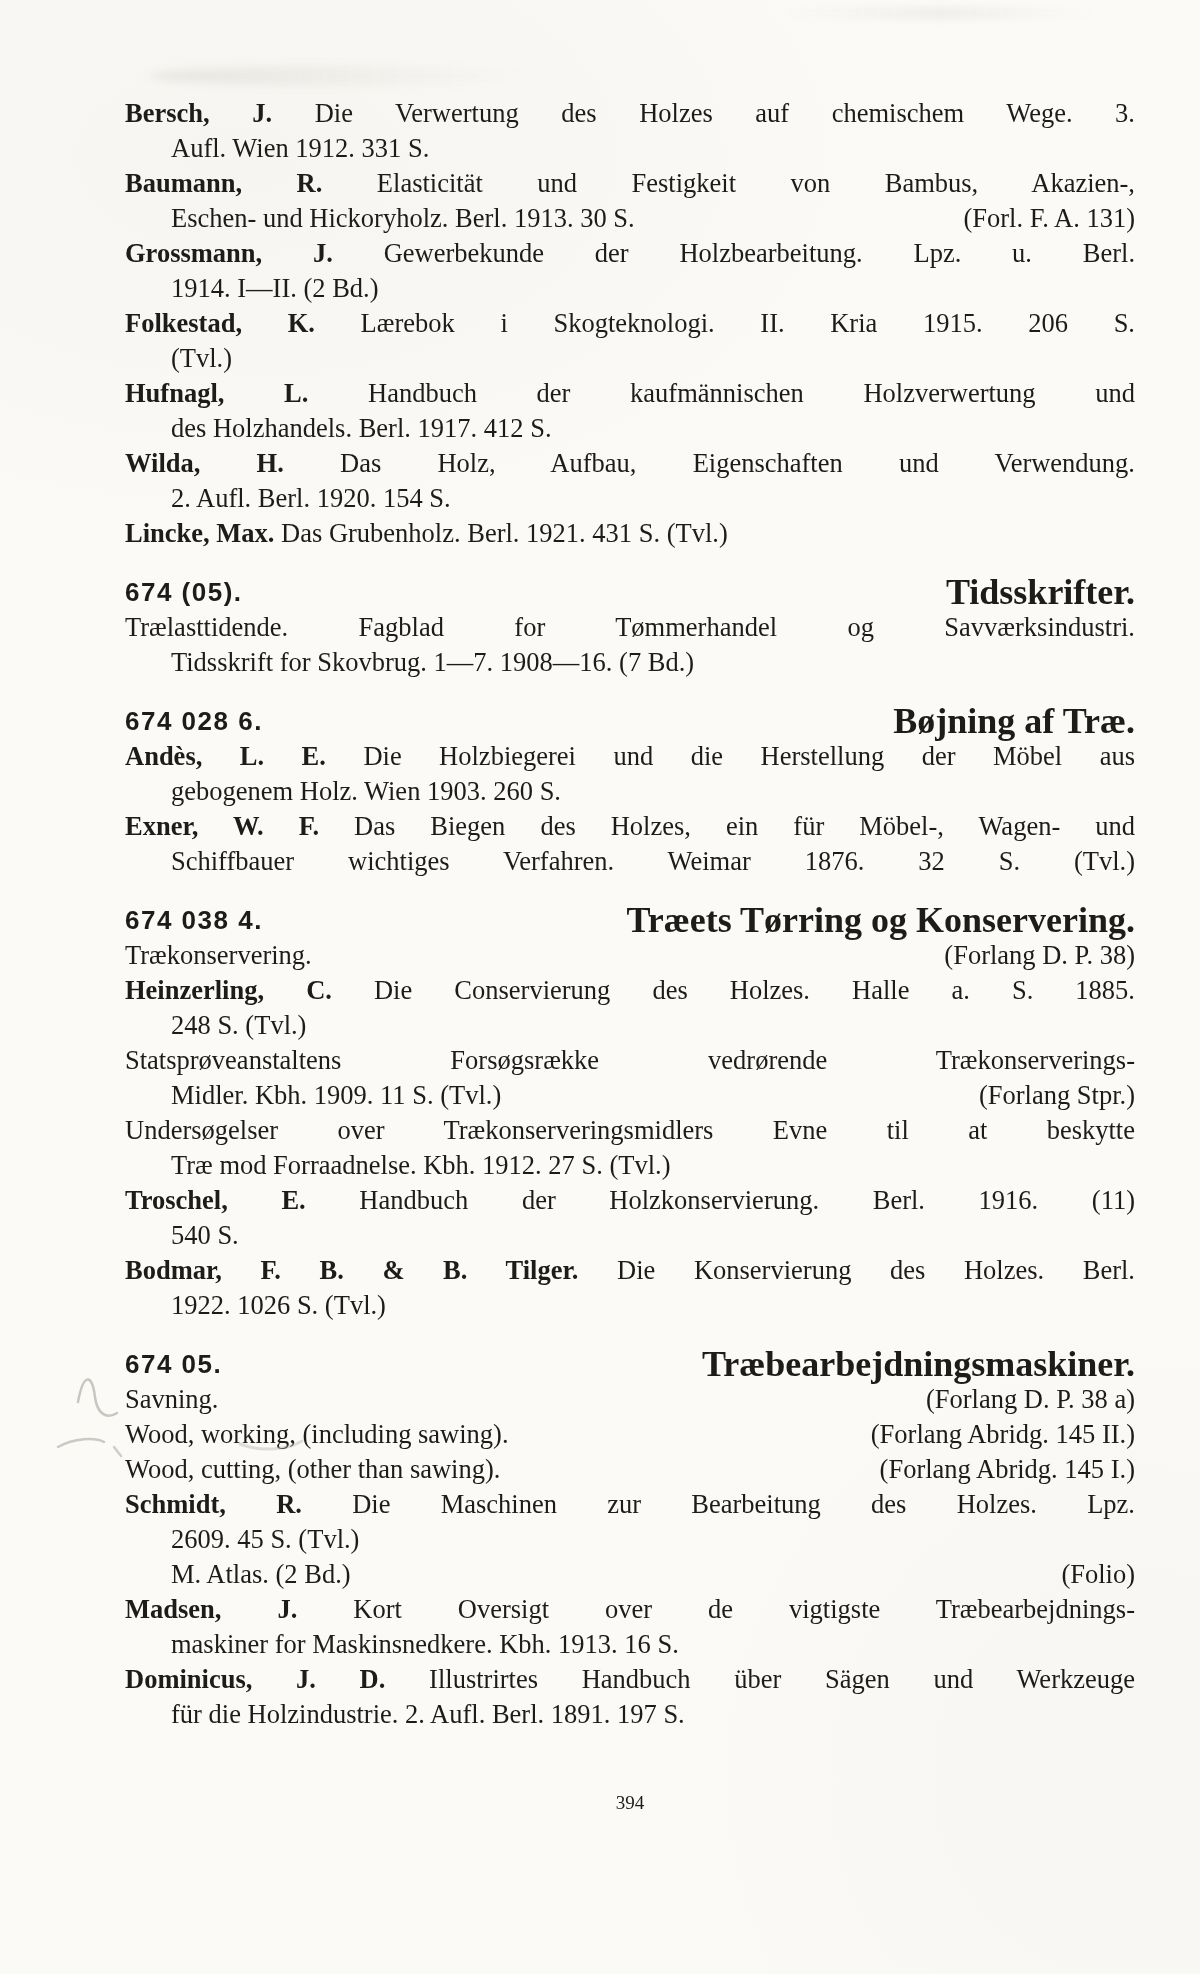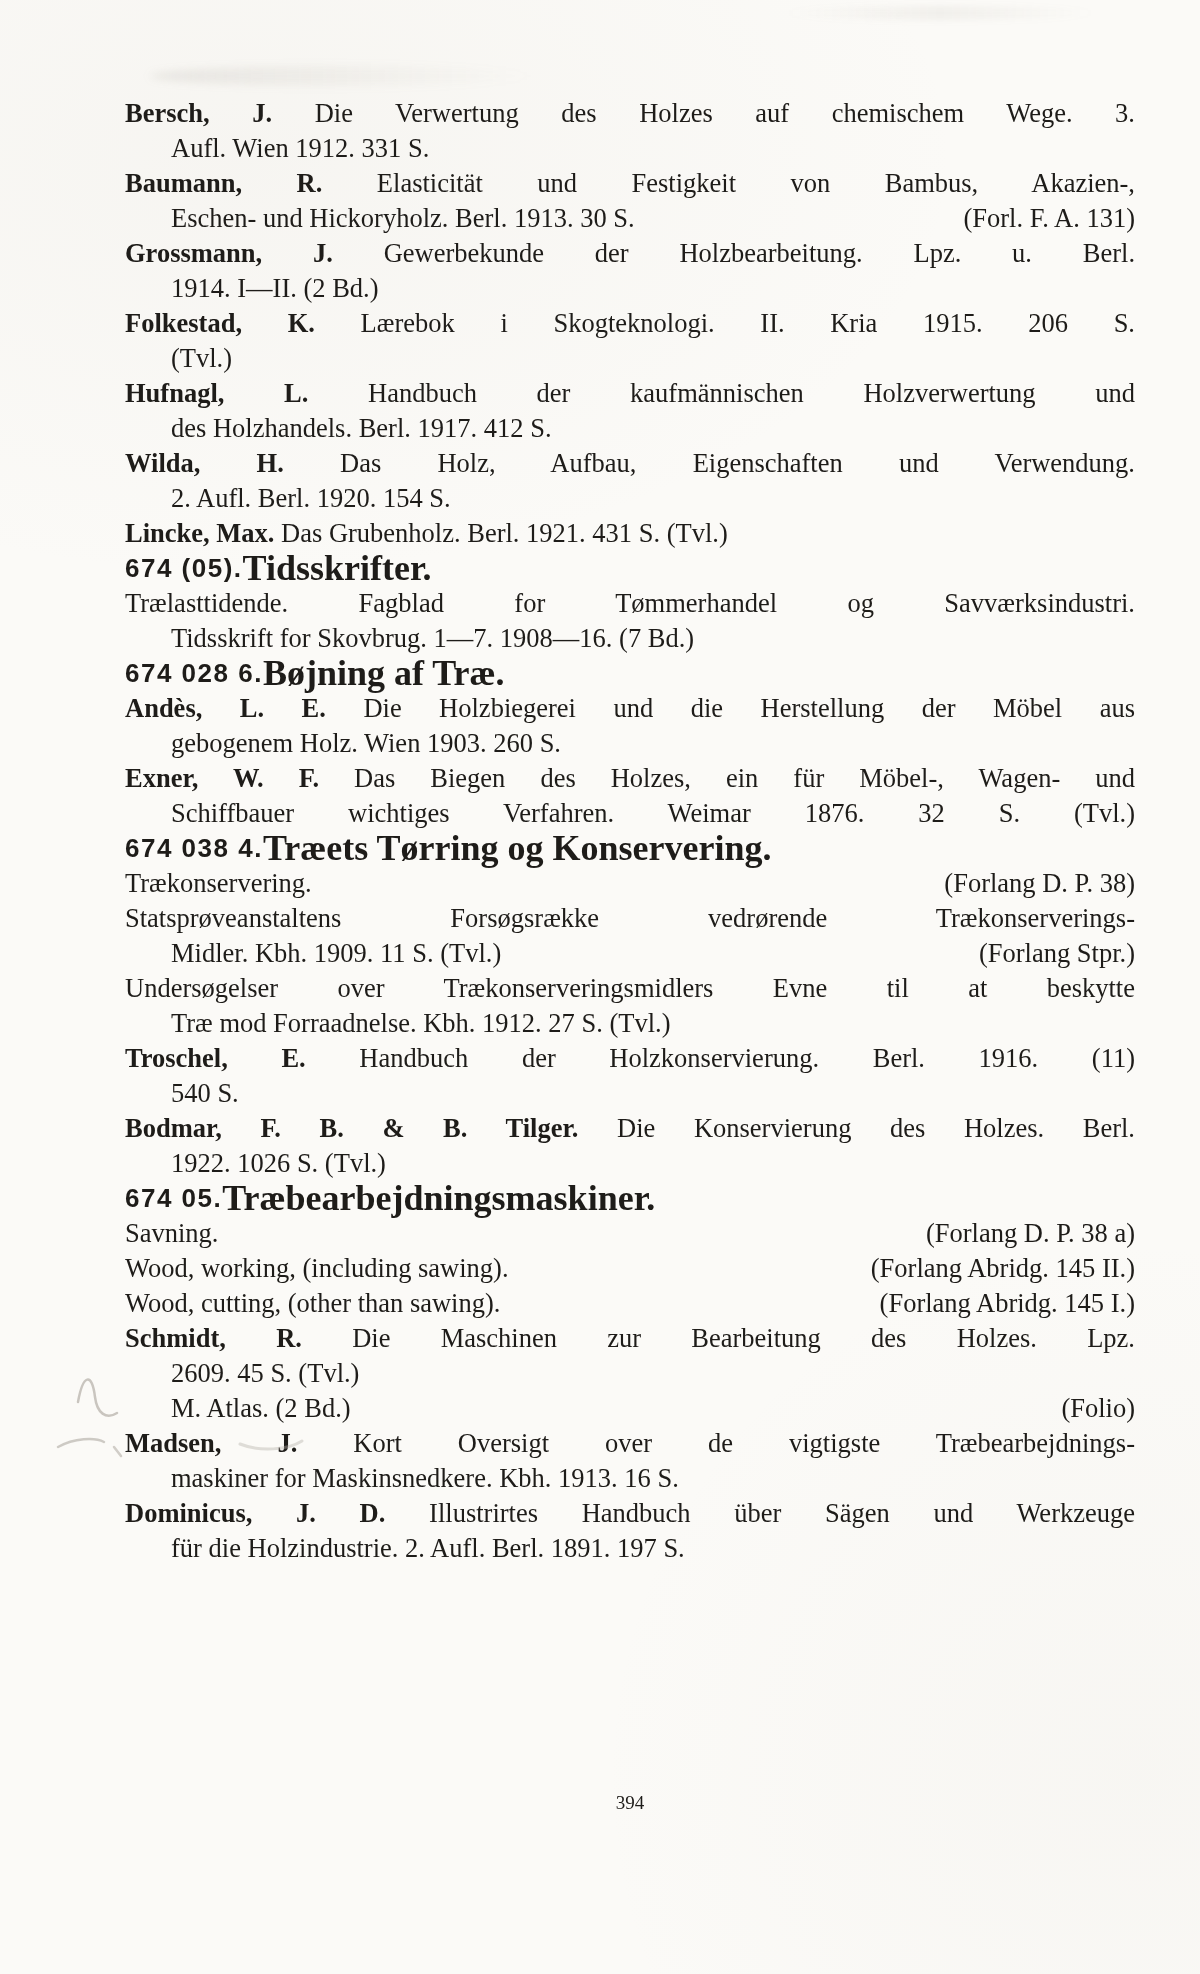--- a/index.html
+++ b/index.html
@@ -25,22 +25,22 @@
   .line {
     font-size:26.5px;
     line-height:35px;
     text-justify:inter-word;
   }
   .line.justify { text-align:justify; text-align-last:justify; }
   .line.indent  { padding-left:46px; }
   .line.split   { display:flex; justify-content:space-between; }
   .author { font-weight:700;margin-top:43px; }
   .heading {
-    display:flex; 
-    margin-top:0; line-height:35px;
+    display:flex; justify-content:space-between;
+    margin-top:24px; line-height:35px;
   }
   .hnum {
     font-family:"Liberation Sans", sans-serif;
     font-weight:700; font-size:26px; letter-spacing:1.5px;
   }
   .htitle { font-weight:700; font-size:36px; }
   .pagenum {
     position:absolute; left:125px; top:1792px; width:1010px;
     text-align:center; font-size:19px;
   }
@@ -116,20 +116,24 @@
     </div>
     <div class="heading">
       <span class="hnum">674 038 4.</span>
       <span class="htitle">Træets Tørring og Konservering.</span>
     </div>
     <div class="entry">
       <div class="line split">
         <span>Trækonservering.</span>
         <span>(Forlang D. P. 38)</span>
       </div>
+    </div>
+    <div class="entry">
+      <div class="line justify"><span><span class="author">Heinzerling, C.</span> Die Conservierung des Holzes. Halle a. S. 1885.</span></div>
+      <div class="line indent"><span>248 S. (Tvl.)</span></div>
     </div>
     <div class="entry">
       <div class="line justify"><span>Statsprøveanstaltens Forsøgsrække vedrørende Trækonserverings-</span></div>
       <div class="line indent split">
         <span>Midler. Kbh. 1909. 11 S. (Tvl.)</span>
         <span>(Forlang Stpr.)</span>
       </div>
     </div>
     <div class="entry">
       <div class="line justify"><span>Undersøgelser over Trækonserveringsmidlers Evne til at beskytte</span></div>

